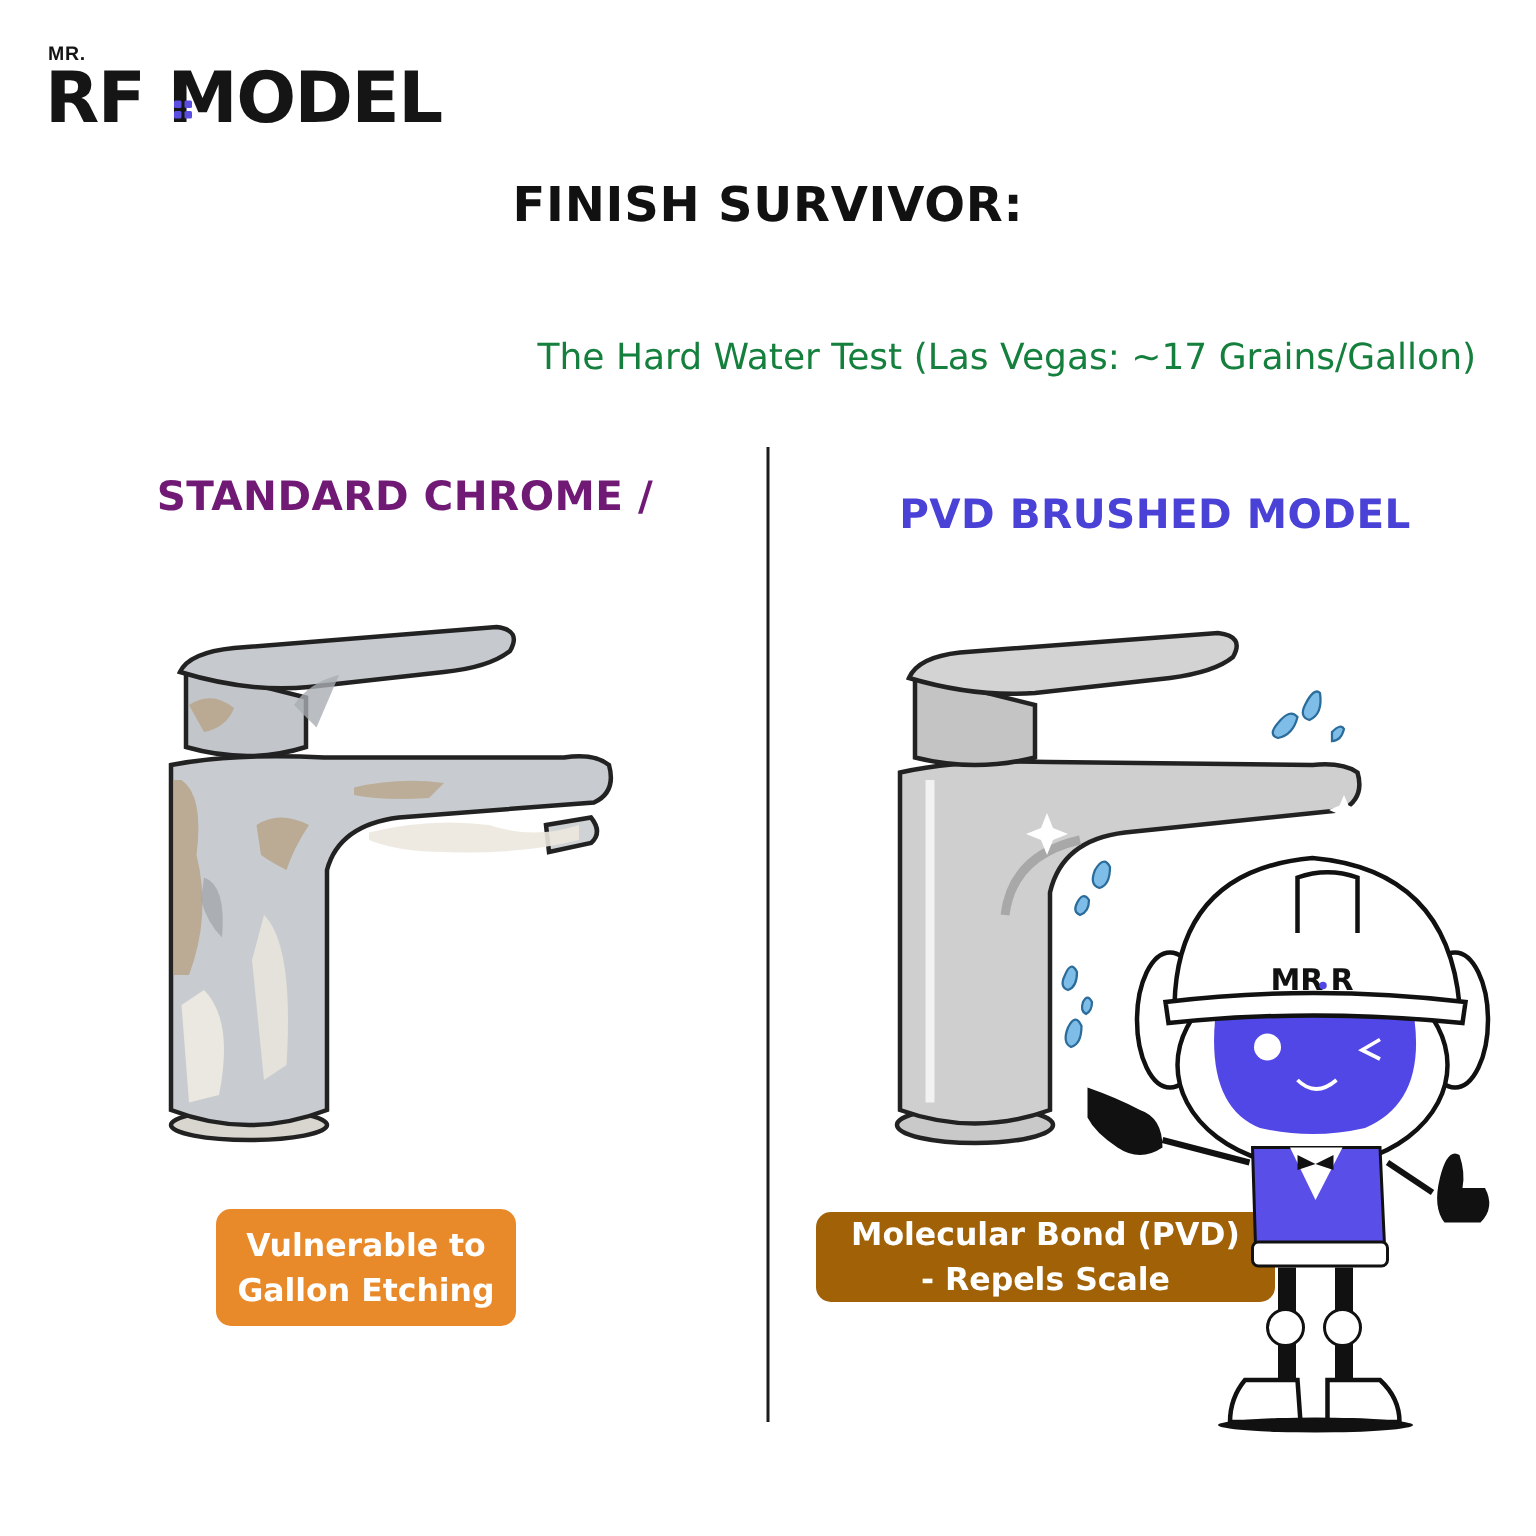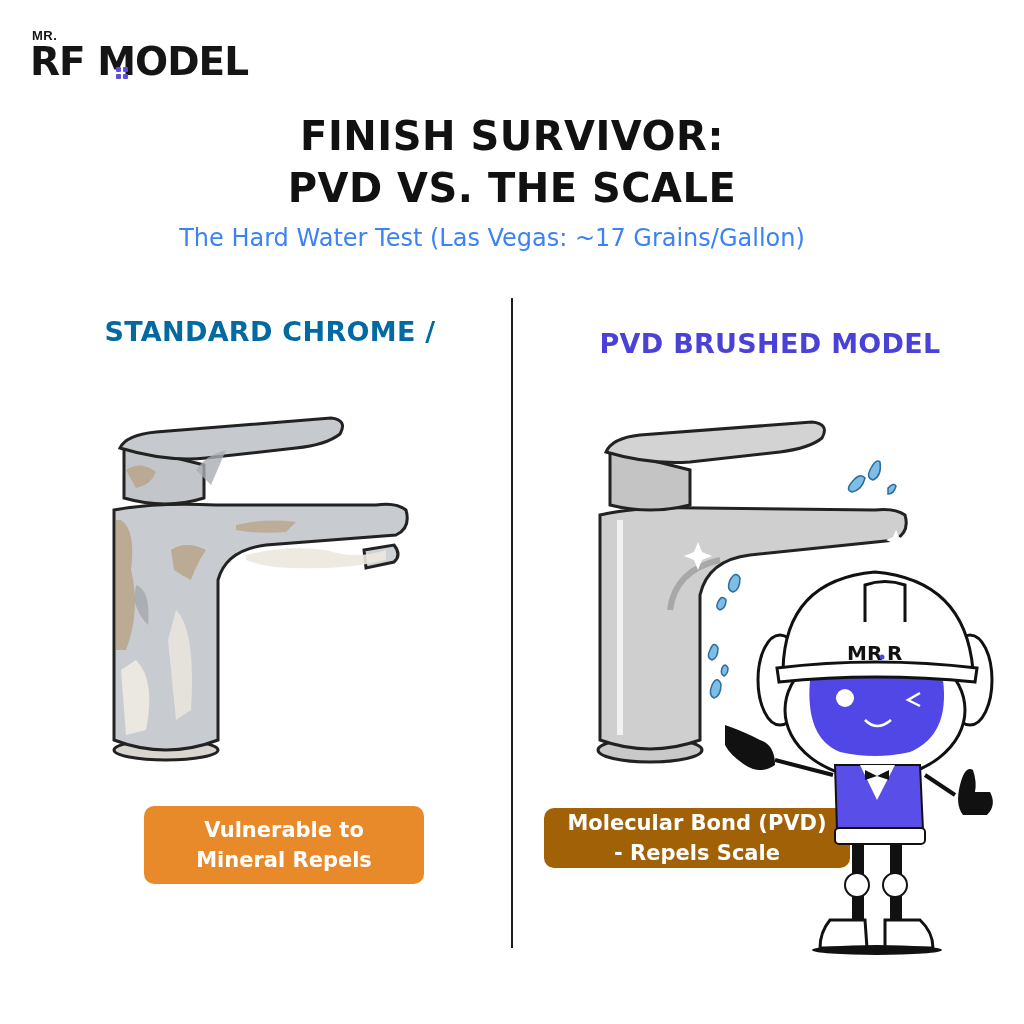--- a/index.html
+++ b/index.html
@@ -1,60 +1,59 @@
 <!DOCTYPE html>
 <html><head>
   <meta charset="utf-8">
   <style>
     * { margin: 0; padding: 0; box-sizing: border-box; }
     html, body { width: 1024px; height: 1024px; background: #ffffff; overflow: hidden; }
     body { position: relative; font-family: "Liberation Sans", sans-serif; color: #111; }
 
     .logo { position: absolute; left: 30px; top: 28px; width: 240px; height: 56px; }
     .logo-mr { position: absolute; left: 2px; top: 0; font-size: 13px; font-weight: 900; color: #151515; letter-spacing: 0.5px; }
-    .logo-main { position: absolute; left: 0; top: 14px; font-size: 39px; font-weight: 900; color: #151515; letter-spacing: -1px; line-height: 1; font-family: "DejaVu Sans", sans-serif; }
+    .logo-main { position: absolute; left: 0; top: 14px; font-size: 47px; font-weight: 900; color: #151515; letter-spacing: -1px; line-height: 1; font-family: "DejaVu Sans", sans-serif; }
     .logo-grid { position: absolute; left: 86px; top: 39px; width: 12px; height: 12px; display: grid; grid-template-columns: 1fr 1fr; gap: 1.5px; }
     .logo-grid span { background: #5a4fe0; border-radius: 1px; }
 
-    .title { position: absolute; left: 0; width: 1024px; top: 110px; text-align: center; font-family: "DejaVu Sans", sans-serif; font-weight: 900; font-size: 40px; line-height: 52px; color: #111; letter-spacing: 0.5px; }
-    .subtitle { position: absolute; left: 0; width: 984px; top: 224px; text-align: center; font-family: "DejaVu Sans", sans-serif; font-size: 24px; color: #3b82f6; }
+    .title { position: absolute; left: 0; width: 1024px; top: 110px; text-align: center; font-family: "DejaVu Sans", sans-serif; font-weight: 900; font-size: 32px; line-height: 52px; color: #111; letter-spacing: 0.5px; }
+    .subtitle { position: absolute; left: 0; width: 984px; top: 224px; text-align: right; font-family: "DejaVu Sans", sans-serif; font-size: 24px; color: #15803d; }
 
     .divider { position: absolute; left: 511px; top: 298px; width: 2px; height: 650px; background: #1c1c1c; }
 
     .col-title { position: absolute; text-align: center; font-family: "DejaVu Sans", sans-serif; font-weight: 800; font-size: 27px; line-height: 36px; letter-spacing: 0.3px; }
-    .left-title { left: 40px; width: 460px; top: 314px; color: #0369a1; }
+    .left-title { left: 40px; width: 460px; top: 314px; color: #701a75; }
     .right-title { left: 540px; width: 460px; top: 326px; color: #4a42d6; }
 
     .faucet { position: absolute; }
     .faucet-left { left: 96px; top: 410px; width: 340px; height: 360px; }
     .faucet-right { left: 590px; top: 410px; width: 330px; height: 360px; }
 
     .badge { position: absolute; border-radius: 10px; color: #fff; text-align: center; font-family: "DejaVu Sans", sans-serif; font-weight: 700; font-size: 21px; line-height: 30px; display: flex; align-items: center; justify-content: center; }
-    .badge-left { left: 144px; top: 806px; width: 280px; height: 78px; background: #e98a2a; }
+    .badge-left { left: 144px; top: 806px; width: 200px; height: 78px; background: #e98a2a; }
     .badge-right { left: 544px; top: 808px; width: 306px; height: 60px; background: #a16207; }
 
     .mascot { position: absolute; left: 705px; top: 560px; width: 300px; height: 420px; }
   </style>
 </head>
 <body>
 
 <div class="logo">
   <div class="logo-mr">MR.</div>
   <div class="logo-main">RF&nbsp;MODEL</div>
   <div class="logo-grid">
       <span></span>
       <span></span>
       <span></span>
       <span></span>
     </div>
 </div>
 
 <div class="title">
   <div>FINISH SURVIVOR:</div>
-  <div>PVD VS. THE SCALE</div>
 </div>
 <div class="subtitle">The Hard Water Test (Las Vegas: ~17 Grains/Gallon)</div>
 
 <div class="divider"></div>
 
 <div class="col-title left-title">
   <div>STANDARD CHROME /</div>
 </div>
 
 <svg class="faucet faucet-left" viewBox="0 0 340 360">
@@ -76,21 +75,21 @@
   <path d="M80 200 Q100 220 95 300 L80 310 L72 230 Z" fill="#e8e4db" opacity="0.9"></path>
   <path d="M150 145 Q190 135 230 140 Q260 150 290 140 L290 150 Q250 160 200 158 Q170 158 150 150 Z" fill="#ece8df" opacity="0.9"></path>
   <path d="M140 115 Q170 108 200 112 L190 122 Q160 124 140 120 Z" fill="#b8a58a" opacity="0.8"></path>
   <path d="M100 60 Q110 45 130 40 L115 75 Z" fill="#a9aeb3" opacity="0.8"></path>
   <path d="M40 175 Q55 180 52 215 Q42 205 38 190 Z" fill="#9ea3a8" opacity="0.7"></path>
 </svg>
 
 <div class="badge badge-left">
   <div>
     <div>Vulnerable to</div>
-    <div>Mineral Repels</div>
+    <div>Gallon Etching</div>
   </div>
 </div>
 
 <div class="col-title right-title">PVD BRUSHED MODEL</div>
 
 <svg class="faucet faucet-right" viewBox="0 0 330 360">
 
   <ellipse cx="60" cy="340" rx="52" ry="12" fill="#c9c9c9" stroke="#222" stroke-width="3"></ellipse>
 
   <path d="M10 105 L10 330 Q60 348 110 330 L110 185 Q118 150 160 145 L305 130 Q320 122 315 105 Q305 98 285 100 L110 98 Q50 96 10 105 Z" fill="#cfcfcf" stroke="#222" stroke-width="3"></path>

